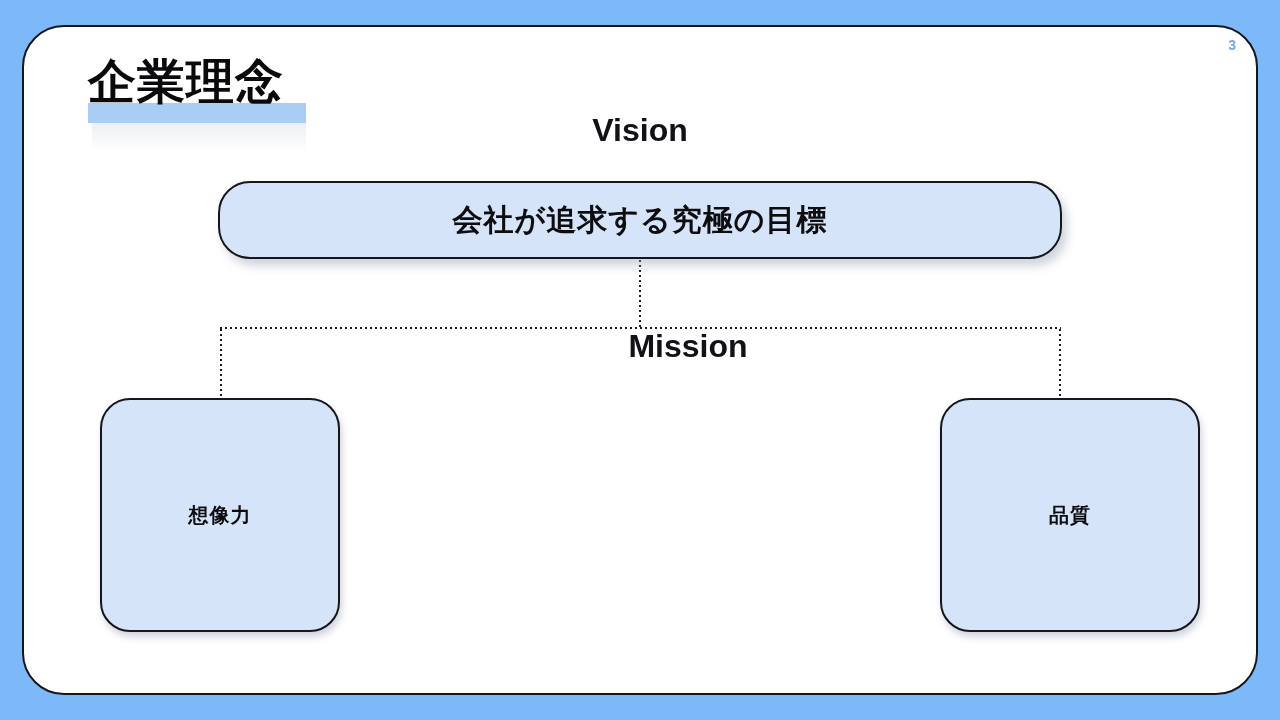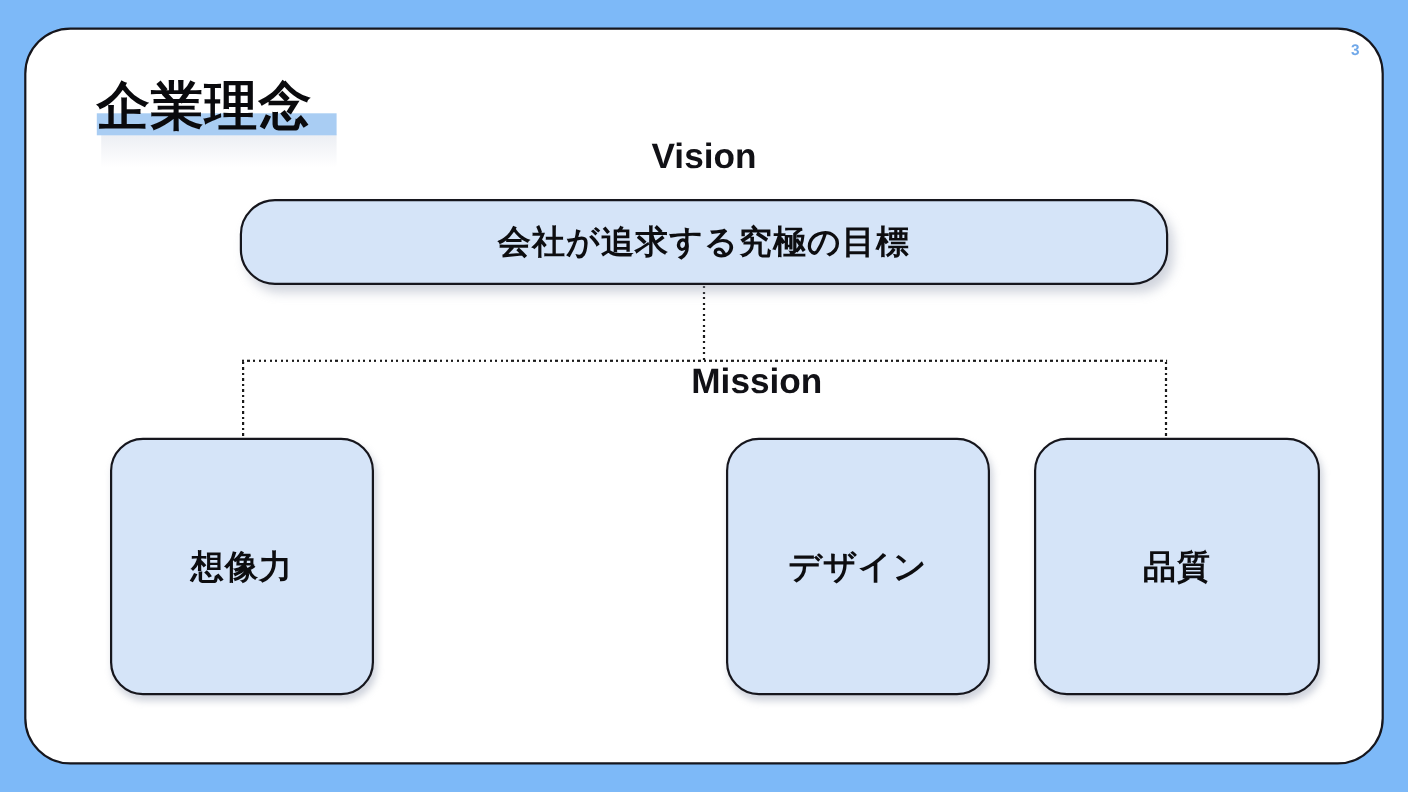--- a/index.html
+++ b/index.html
@@ -37,37 +37,37 @@
     background: #a9cdf3;
   }
   .title-highlight-shadow {
     position: absolute;
     left: 92px; top: 122px;
     width: 214px; height: 30px;
     background: linear-gradient(to bottom, rgba(205,212,224,0.38), rgba(255,255,255,0));
   }
   .slide-title {
     position: absolute;
-    left: 88px; top: 74px;
+    left: 88px; top: 58px;
     font-size: 48px;
     line-height: 1;
     font-weight: 800;
     letter-spacing: 1px;
     color: #0a0a0d;
     z-index: 2;
   }
   .section-label {
     position: absolute;
     left: 0; width: 1280px;
     text-align: center;
     font-size: 32px;
     font-weight: 700;
     color: #111116;
   }
-  .vision-label { top: 124px; }
+  .vision-label { top: 112px; }
   .mission-label { top: 328px; margin-left: 48px; }
   .vision-box {
     position: absolute;
     left: 218px; top: 181px;
     width: 844px; height: 78px;
     background: #d5e4f8;
     border: 2px solid #16161d;
     border-radius: 32px;
     box-shadow: 5px 7px 10px rgba(150,160,180,0.45);
     display: flex;
@@ -98,21 +98,21 @@
     position: absolute;
     top: 398px;
     width: 240px; height: 234px;
     background: #d5e4f8;
     border: 2px solid #16161d;
     border-radius: 30px;
     box-shadow: 2px 5px 7px rgba(150,160,180,0.45);
     display: flex;
     align-items: center;
     justify-content: center;
-    font-size: 30px;
+    font-size: 20px;
     font-weight: 700;
     letter-spacing: 1px;
     z-index: 1;
   }
   .value-box-1 { left: 100px; }
   .value-box-2 { left: 380px; }
   .value-box-3 { left: 660px; }
   .value-box-4 { left: 940px; width: 260px; }
 </style>
 </head>
@@ -136,19 +136,16 @@
   <div class="connector vert conn-center"></div>
   <div class="connector horiz conn-horizontal"></div>
   <div class="connector vert conn-left"></div>
   <div class="connector vert conn-right"></div>
 
   <div class="section-label mission-label">Mission</div>
 
   <div class="value-box value-box-1">
     <span>想像力</span>
   </div>
-  <div class="value-box value-box-3">
-    <span>デザイン</span>
-  </div>
   <div class="value-box value-box-4">
     <span>品質</span>
   </div>
 </div>
 
 </body></html>

